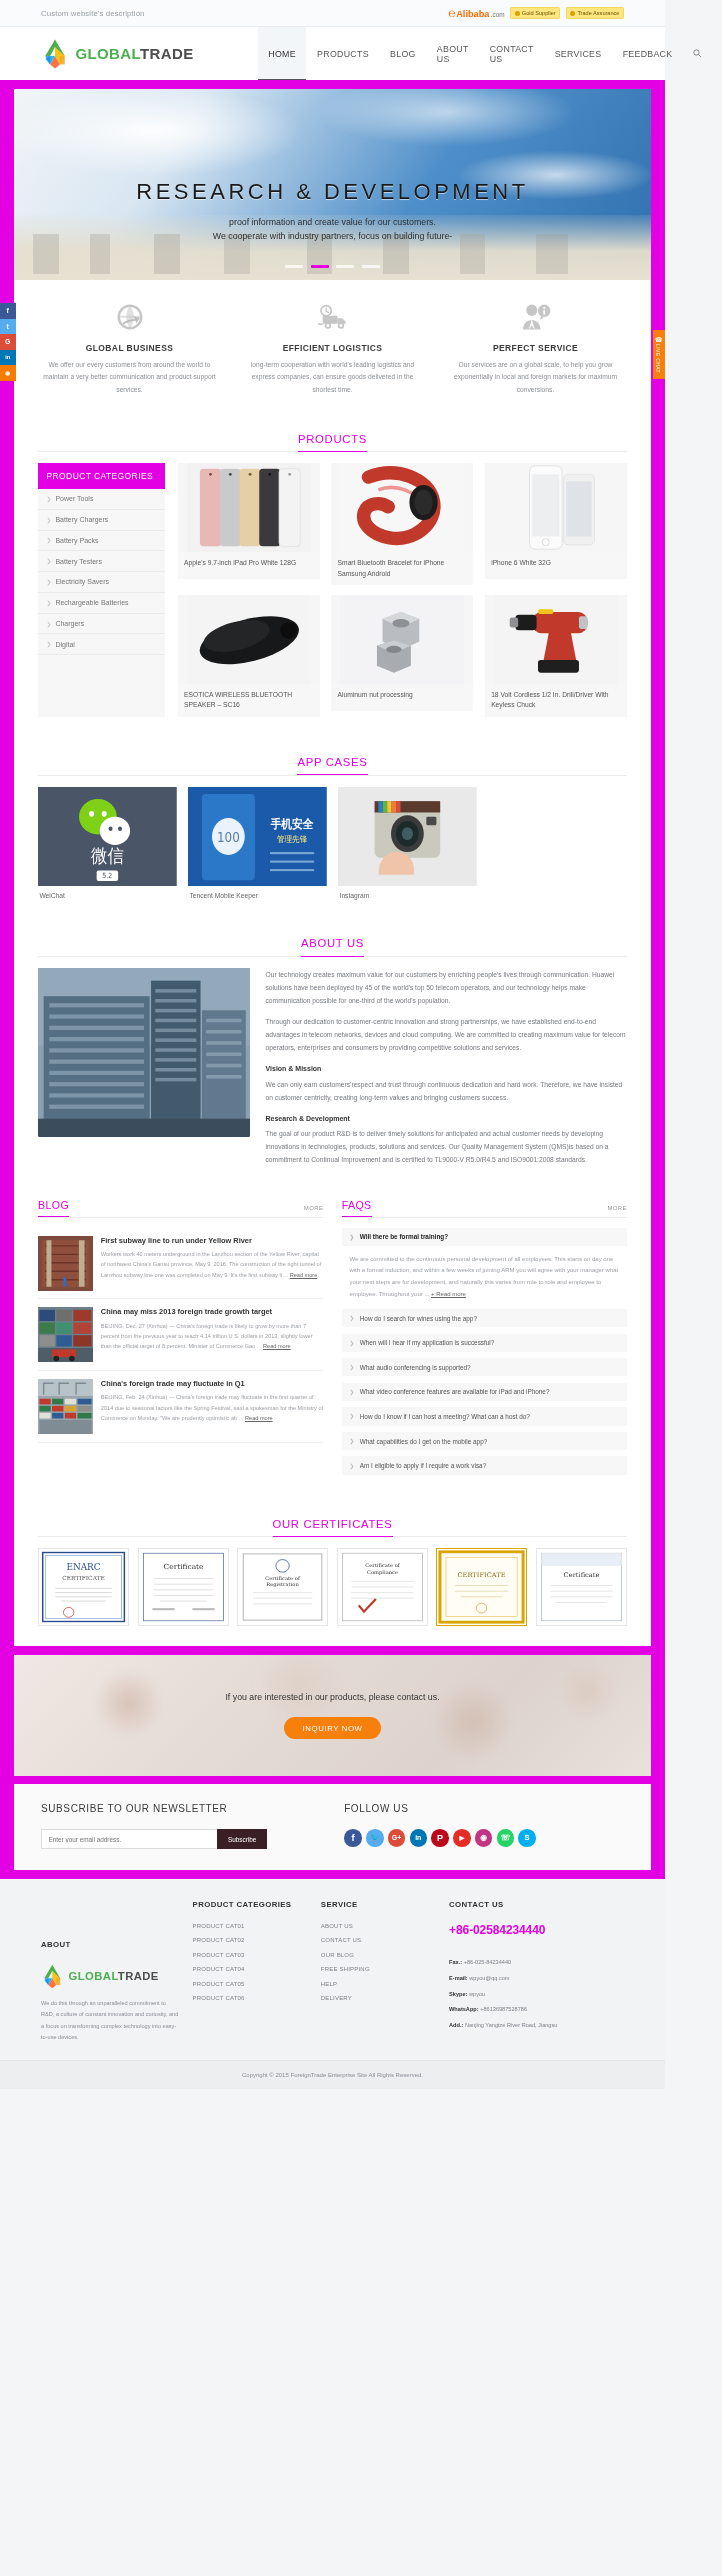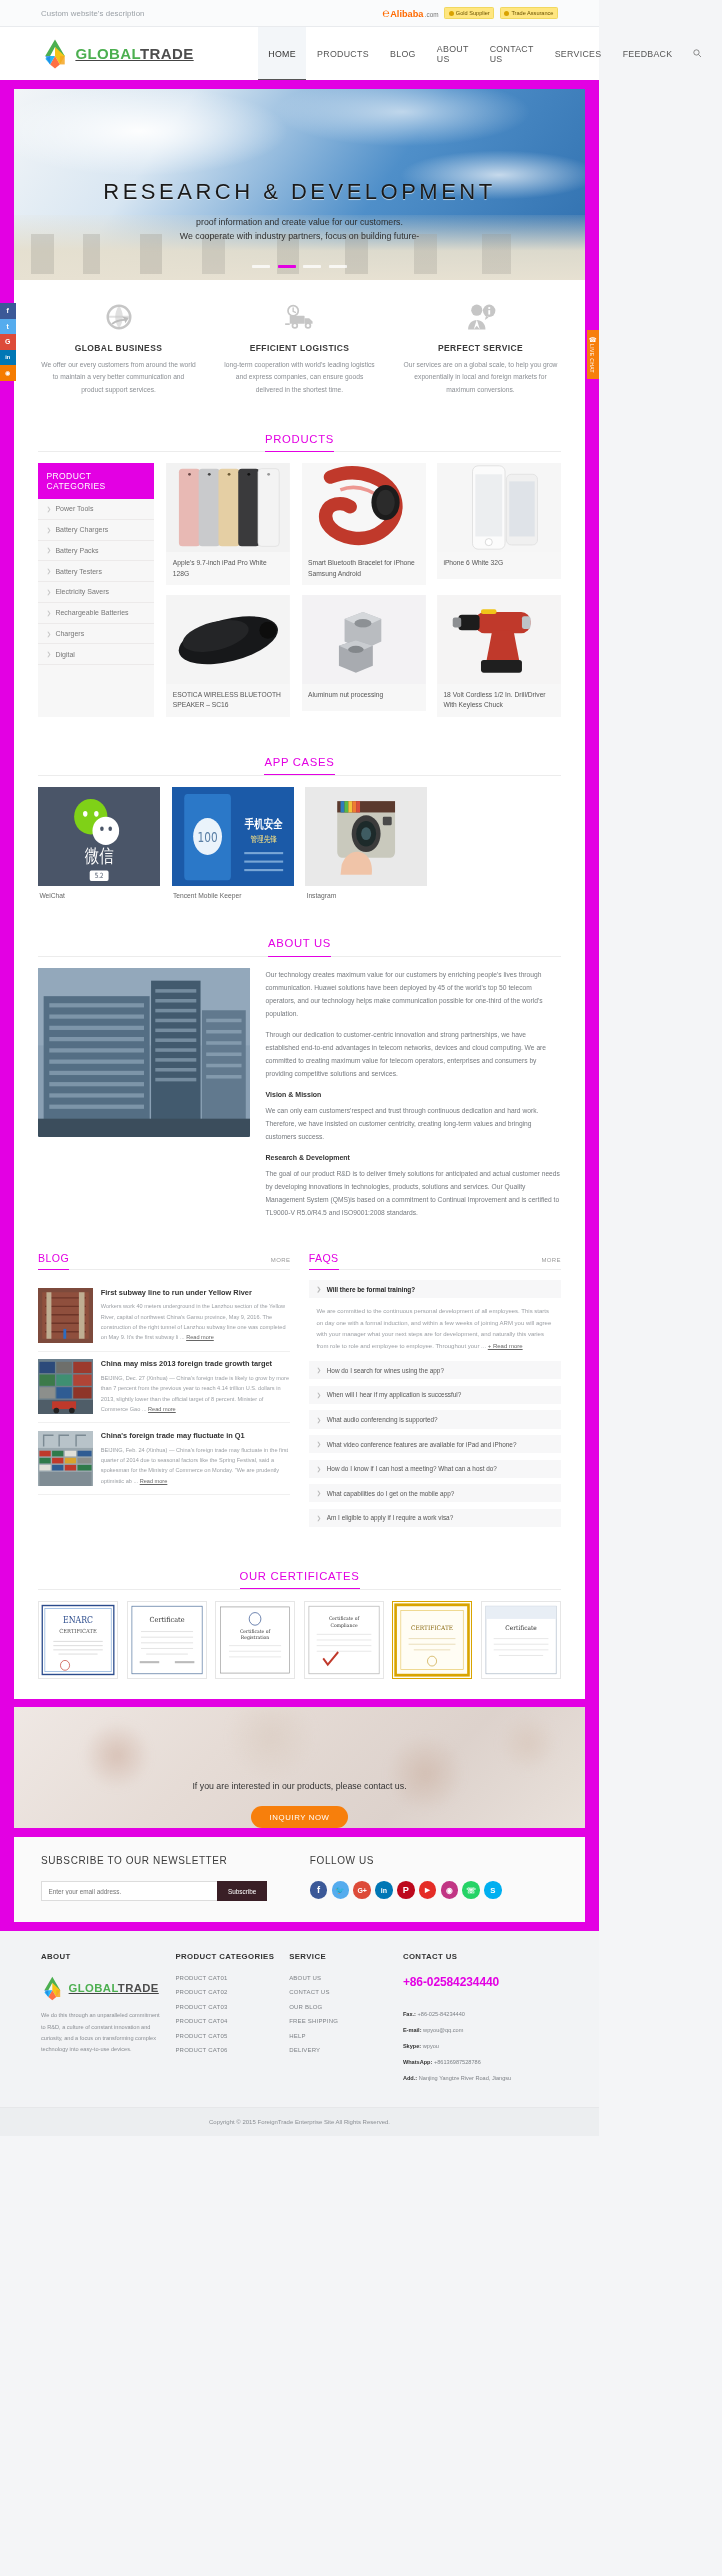--- a/index.html
+++ b/index.html
@@ -3,21 +3,21 @@
 <meta charset="utf-8">
 <style>
   * { box-sizing: border-box; margin: 0; padding: 0; }
   body {
     width: 723px;
     font-family: "Liberation Sans", sans-serif;
     background: #f4f5f7;
     color: #444;
     -webkit-font-smoothing: antialiased;
   }
-  .page { width: 599px; position: relative; }
+  .page { width: 665px; position: relative; }
 
   
   .topbar {
     height: 27px; background: #fafbfc; border-bottom: 0.7px solid #e9ebee;
     display: flex; align-items: center; justify-content: space-between;
     padding: 0 41px;
   }
   .topbar-desc { font-size: 7.8px; color: #9aa0a6; letter-spacing: 0.1px; }
   .topbar-right { display: flex; align-items: center; gap: 5.6px; }
   .alibaba-logo { display: flex; align-items: baseline; font-size: 9.2px; font-weight: bold; }
@@ -31,21 +31,21 @@
   }
   .badge .dot { width: 5px; height: 5px; border-radius: 50%; background: #d9a200; display: inline-block; }
 
   
   .header {
     height: 53px; background: #fff; display: flex; align-items: center;
     padding: 0 0 0 41px; position: relative;
   }
   .logo { display: flex; align-items: center; gap: 6.4px; }
   .logo-mark { width: 28px; height: 32px; position: relative; }
-  .logo-text { font-size: 15px; letter-spacing: 0.4px; text-decoration: underline; }
+  .logo-text { font-size: 15px; letter-spacing: 0.4px; }
   .logo-text .g1 { color: #4caf50; font-weight: bold; }
   .logo-text .g2 { color: #4d4d4d; font-weight: bold; }
   .mainnav { display: flex; align-items: stretch; height: 53px; margin-left: 64px; }
   .navitem {
     display: flex; align-items: center; padding: 0 10.6px; font-size: 8.8px;
     color: #555; letter-spacing: 0.3px; cursor: pointer; position: relative;
   }
   .navitem.active { background: #f3f6f9; color: #333; }
   .navitem.active::after {
     content: ''; position: absolute; bottom: 0; left: 0; right: 0; height: 1.4px; background: #555;
@@ -187,21 +187,21 @@
 
   
   .certs-wrap { background: #fff; padding: 11.3px 24px 20px; }
   .certs-grid { display: grid; grid-template-columns: repeat(6, 1fr); gap: 8.5px; }
   .cert { height: 78px; border: 0.7px solid #e6e6e6; background: #fff; position: relative; overflow: hidden; }
 
   
   .inquiry {
     height: 121px; position: relative; overflow: hidden;
     background: linear-gradient(135deg, #efe8e4 0%, #e6dcd6 35%, #ddd2cc 70%, #e9e1db 100%);
-    display: flex; flex-direction: column; align-items: center; justify-content: flex-end;
+    display: flex; flex-direction: column; align-items: center; justify-content: center;
   }
   .inq-bg { position: absolute; inset: 0; opacity: .55;
     background:
       radial-gradient(circle 49px at 18% 40%, #c9a898, transparent 70%),
       radial-gradient(circle 64px at 45% 25%, #d8c9bd, transparent 70%),
       radial-gradient(circle 56px at 72% 55%, #cbb0a0, transparent 70%),
       radial-gradient(circle 42px at 90% 30%, #d6c2b4, transparent 70%);
     filter: blur(4.2px);
   }
   .inq-text { position: relative; font-size: 8.8px; color: #333; margin-bottom: 15.5px; }
@@ -224,21 +224,21 @@
     background: #3a1f26; color: #fff; border: none; font-size: 6.4px; padding: 0 10.6px; cursor: pointer;
     font-family: "Liberation Sans", sans-serif;
   }
   .socials { display: flex; gap: 4.2px; }
   .soc { width: 17.6px; height: 17.6px; border-radius: 50%; display: flex; align-items: center;
          justify-content: center; color: #fff; font-size: 9.2px; font-weight: bold; cursor: pointer; }
 
   
   .footer { background: #f2f3f5; padding: 21px 41px 17px; display: flex; }
   .fcol { padding-right: 12.7px; }
-  .fcol.c1 { width: 26%; }
+  .fcol.c1 { width: 26%; margin-top: 40px; }
   .fcol.c2 { width: 22%; }
   .fcol.c3 { width: 22%; }
   .fcol.c4 { width: 30%; }
   .fh { font-size: 7.8px; color: #333; font-weight: bold; letter-spacing: 0.4px; margin-bottom: 14px; }
   .flogo { display: flex; align-items: center; gap: 5px; margin-bottom: 8.5px; }
   .flogo .logo-mark { width: 22.6px; height: 27px; }
   .flogo .logo-text { font-size: 11.3px; }
   .fabout { font-size: 5.6px; color: #8a8e93; line-height: 2; }
   .flink { font-size: 6px; color: #7e8287; margin-bottom: 8.5px; letter-spacing: 0.2px; cursor: pointer; }
   .fphone { font-size: 12px; color: #e300e3; font-weight: bold; margin-bottom: 21px; letter-spacing: -0.1px; }

